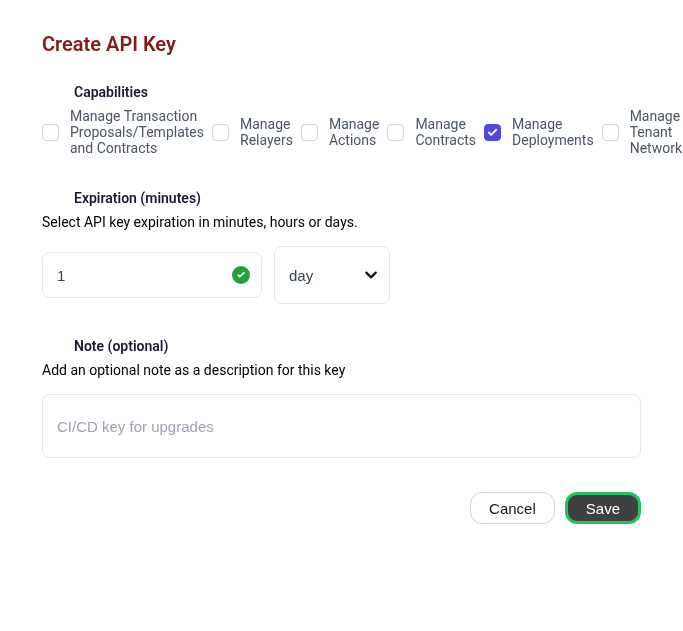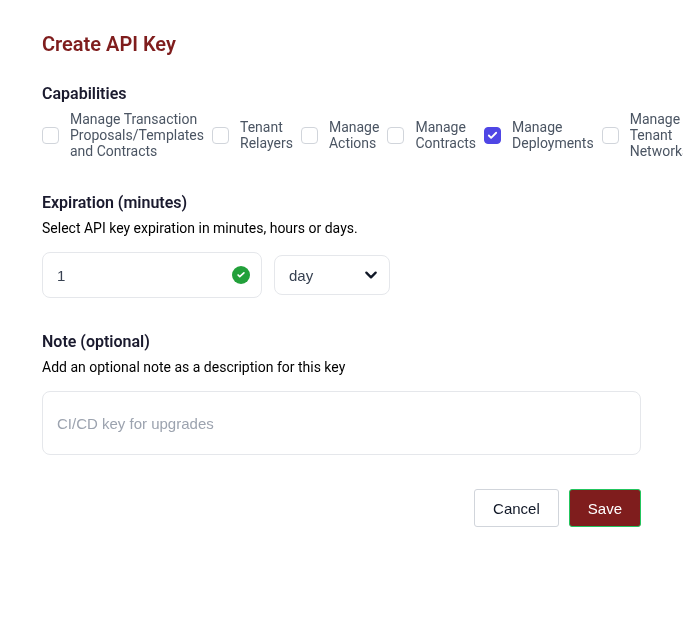--- a/index.html
+++ b/index.html
@@ -15,24 +15,25 @@
       padding: 32px 42px;
       color: #1a1a2e;
     }
     .title {
       font-size: 20px;
       font-weight: 600;
       color: #7f1d1d;
       margin-bottom: 28px;
     }
     .section-label {
-      font-size: 16px;
+      font-size: 14px;
       font-weight: 600;
       color: #1a1a2e;
       margin-bottom: 8px;
+      margin-left: 32px;
     }
     .capabilities-list {
       display: flex;
       flex-direction: row;
       gap: 8px;
       margin-bottom: 34px;
     }
     .checkbox-row {
       display: flex;
       align-items: center;
@@ -103,21 +104,21 @@
       align-items: center;
       justify-content: center;
     }
     .select-wrap {
       position: relative;
       display: flex;
       align-items: center;
     }
     .select {
       width: 116px;
-      height: 40px;
+      height: 58px;
       border: 1px solid #e5e7eb;
       border-radius: 8px;
       padding: 0 36px 0 14px;
       font-size: 15px;
       color: #374151;
       background: #fff;
       appearance: none;
       outline: none;
       cursor: pointer;
     }
@@ -139,38 +140,38 @@
     .note-input::placeholder {
       color: #9ca3af;
     }
     .button-row {
       display: flex;
       justify-content: flex-end;
       gap: 10px;
       margin-top: 34px;
     }
     .btn {
-      height: 38px;
+      height: 32px;
       padding: 0 18px;
-      border-radius: 3px;
+      border-radius: 12px;
       font-size: 15px;
       font-weight: 500;
       cursor: pointer;
       display: flex;
       align-items: center;
       justify-content: center;
     }
     .btn-cancel {
       background: #fff;
       border: 1px solid #d1d5db;
       color: #111827;
     }
     .btn-save {
-      background: #7f1d1d;
-      border: 1px solid #22c55e;
+      background: #404040;
+      border: 3px solid #22c55e;
       color: #fff;
     }
   </style>
 </head>
 <body>
 
 
 
 <h1 class="title">Create API Key</h1>
 
@@ -179,21 +180,21 @@
   <div class="checkbox-row">
     <div class="checkbox">
       
     </div>
     <span class="checkbox-label">Manage Transaction Proposals/Templates and Contracts</span>
   </div>
   <div class="checkbox-row">
     <div class="checkbox">
       
     </div>
-    <span class="checkbox-label">Tenant Relayers</span>
+    <span class="checkbox-label">Manage Relayers</span>
   </div>
   <div class="checkbox-row">
     <div class="checkbox">
       
     </div>
     <span class="checkbox-label">Manage Actions</span>
   </div>
   <div class="checkbox-row">
     <div class="checkbox">
       

